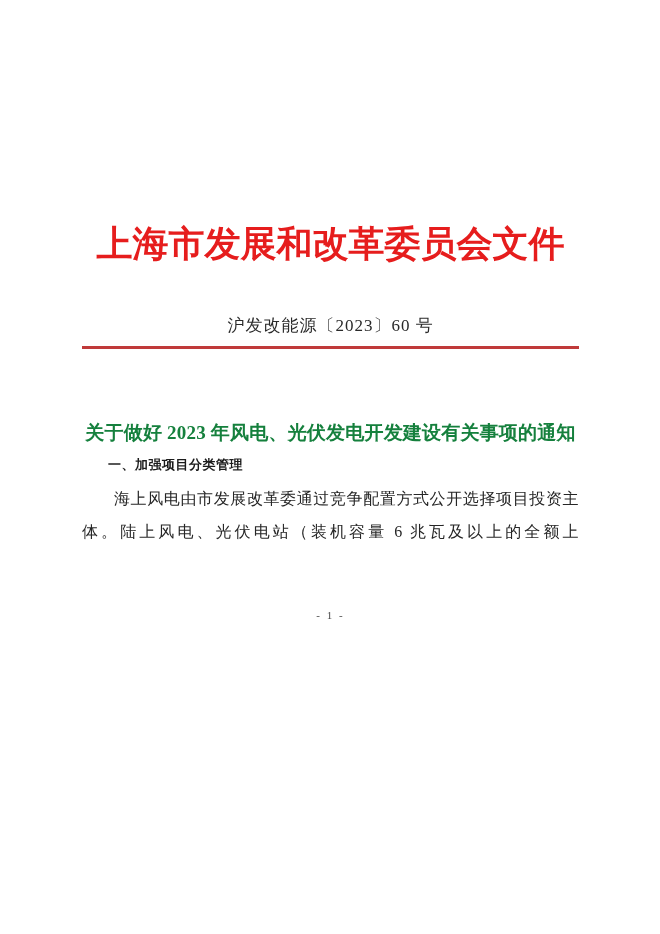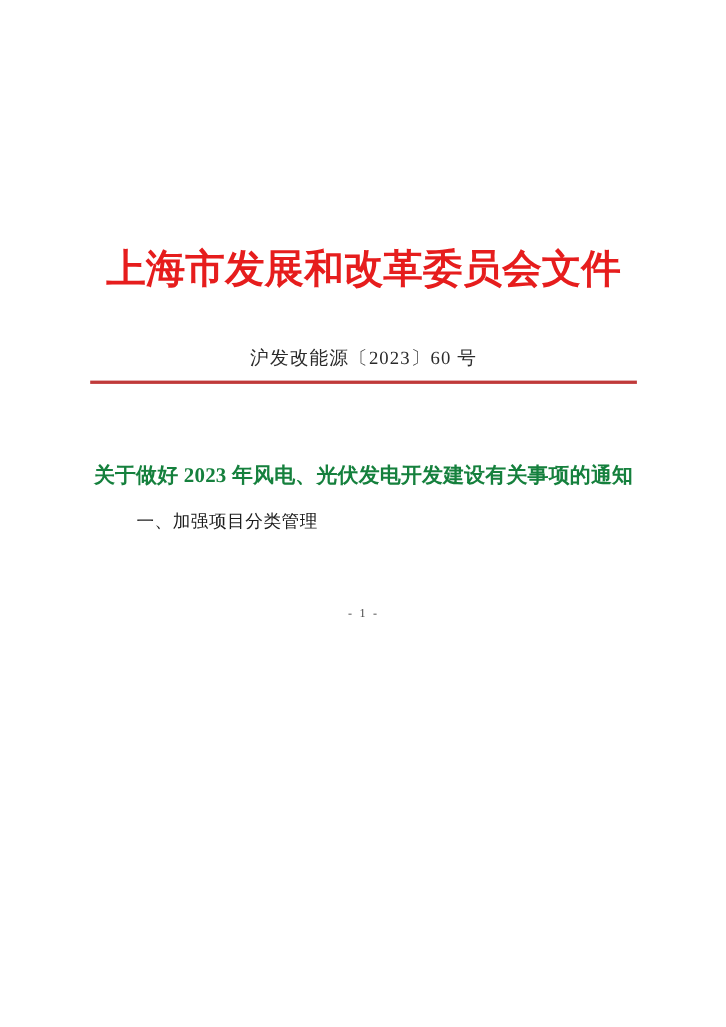--- a/index.html
+++ b/index.html
@@ -67,25 +67,25 @@
     font-size: 16px;
     line-height: 33.5px;
     letter-spacing: 0.5px;
     text-align: justify;
     text-align-last: justify;
     text-indent: 2em;
     color: #262626;
   }
   .para.opening { margin-top: 10px; }
   .section-heading {
-    margin: 10px;
+    margin: 0;
     font-family: "Liberation Sans", "DejaVu Sans", sans-serif;
-    font-weight: normal;
+    font-weight: bold;
     color: #1b1b1b;
-    font-size: 16px;
+    font-size: 13px;
     line-height: 33.5px;
     letter-spacing: 0.5px;
     text-indent: 2em;
   }
   .page-number {
     margin-top: 58px;
     text-align: center;
     font-size: 11px;
     line-height: 16px;
     letter-spacing: 2px;
@@ -103,17 +103,18 @@
     <div class="doc-number">沪发改能源〔2023〕60 号</div>
 
     <div class="red-rule"></div>
 
     <div class="notice-title">关于做好 2023 年风电、光伏发电开发建设有关事项的通知</div>
 
 
 
     <p class="section-heading">一、加强项目分类管理</p>
 
+    <p class="para">海上风电由市发展改革委通过竞争配置方式公开选择项目投资主体。陆上风电、光伏电站（装机容量 6 兆瓦及以上的全额上</p>
 
     <div class="page-number">- 1 -</div>
 
   </div>
 </div>
 
 </body></html>

